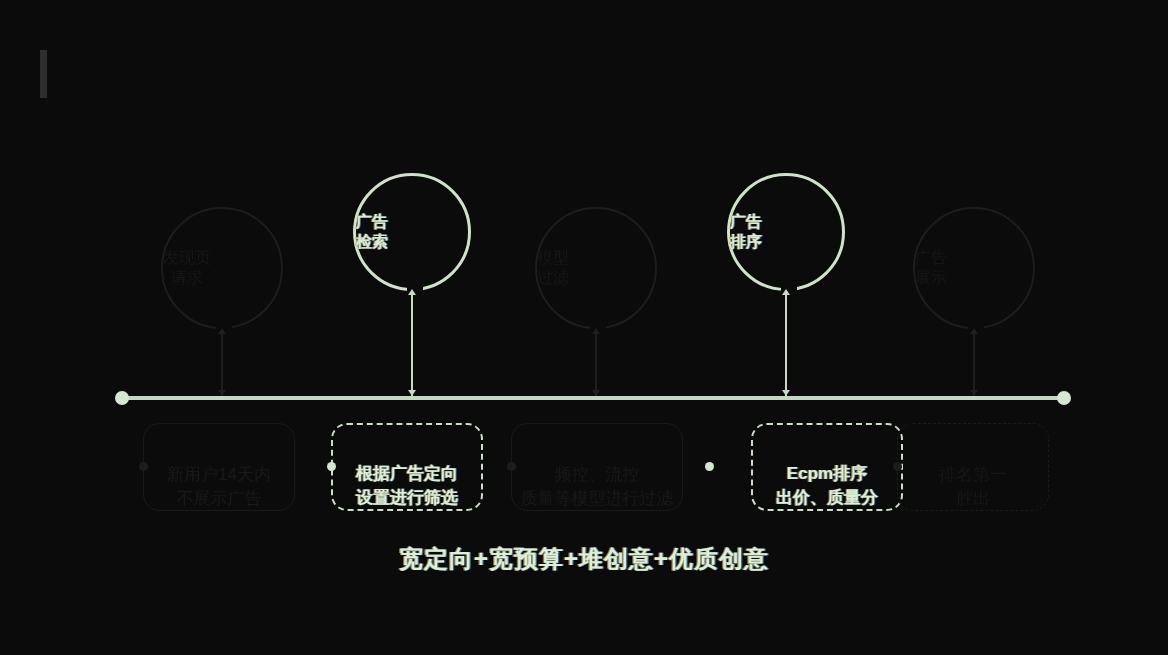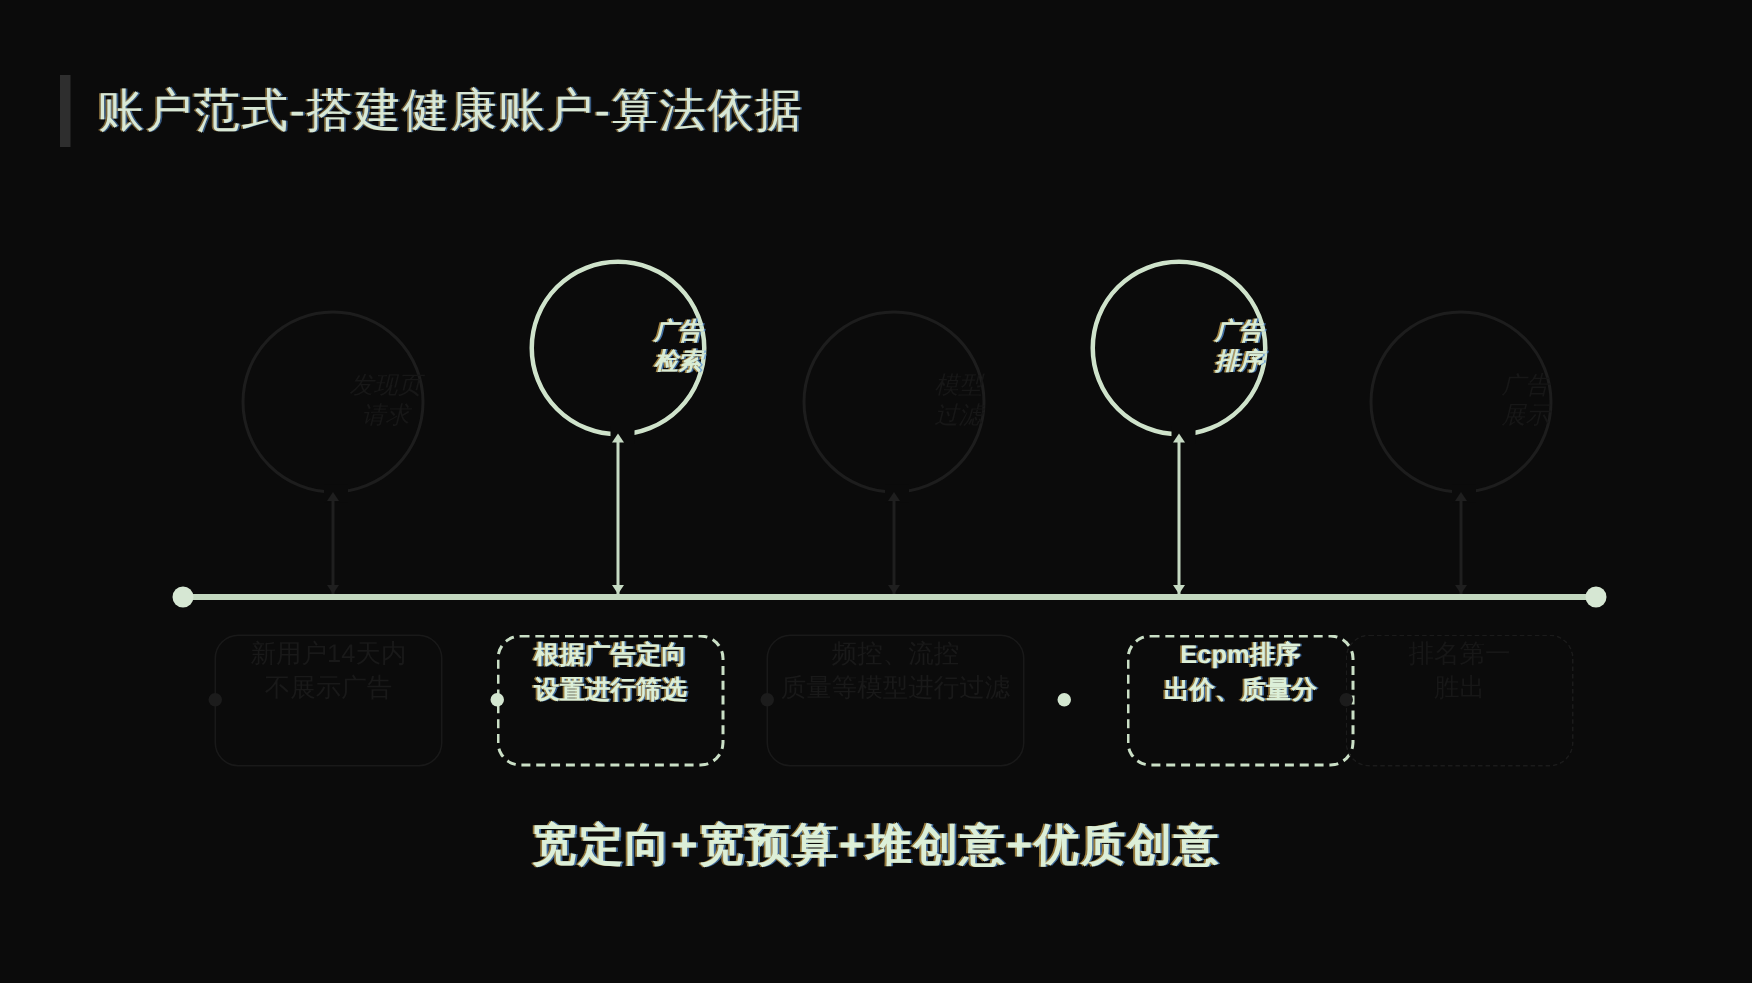--- a/index.html
+++ b/index.html
@@ -84,24 +84,23 @@
     width: 0;
     height: 0;
   }
 
   .circle {
     position: absolute;
     border-radius: 50%;
     box-sizing: border-box;
     display: flex;
     align-items: center;
-    justify-content: flex-end;
+    justify-content: flex-start;
     text-align: center;
     line-height: 1.28;
-    font-style: italic;
   }
   .circle .clabel { pointer-events: none; white-space: pre-line; }
 
   
   .circle.dim {
     width: 122px;
     height: 122px;
     border: 2px solid #1d1d1d;
     color: #171717;
     font-size: 16px;
@@ -142,21 +141,21 @@
   .stem-tip.down.dim { border-top: 6px solid #1f1f1f; }
   .stem-tip.up.hot   { border-bottom: 6px solid #c6dac3; }
   .stem-tip.down.hot { border-top: 6px solid #c6dac3; }
 
   
   .box {
     position: absolute;
     box-sizing: border-box;
     border-radius: 16px;
     display: flex;
-    align-items: flex-start;
+    align-items: flex-end;
     justify-content: center;
     text-align: center;
     line-height: 1.38;
     white-space: pre-line;
   }
   .box.dim.solid {
     border: 1.5px solid #191919;
     color: #191919;
     font-size: 17px;
     font-weight: 400;
@@ -183,35 +182,34 @@
   .box-dot.hot { background: #d3e6d0; }
   .box-dot.dim { background: #1c1c1c; }
 
   
   .footer {
     position: absolute;
     left: 0;
     top: 543px;
     width: 1168px;
     text-align: center;
-    font-size: 30px;
+    font-size: 24px;
     font-weight: 700;
     color: #dcefd8;
     letter-spacing: 1px;
     text-shadow: -1.3px 0 rgba(205,165,80,.7), 1.3px 0 rgba(85,145,215,.7);
   }
 </style>
 </head>
 <body>
 
 <div class="slide">
 
   <div class="title-row">
     <div class="title-bar"></div>
-    <div class="title-text">账户范式-搭建健康账户-算法依据</div>
   </div>
 
   <div class="stage">
 
     <div class="timeline"></div>
     <div class="tl-cap left"></div>
     <div class="tl-cap right"></div>
 
     <div class="node">
       <div class="circle dim" style="left:161px; top:207px;">

